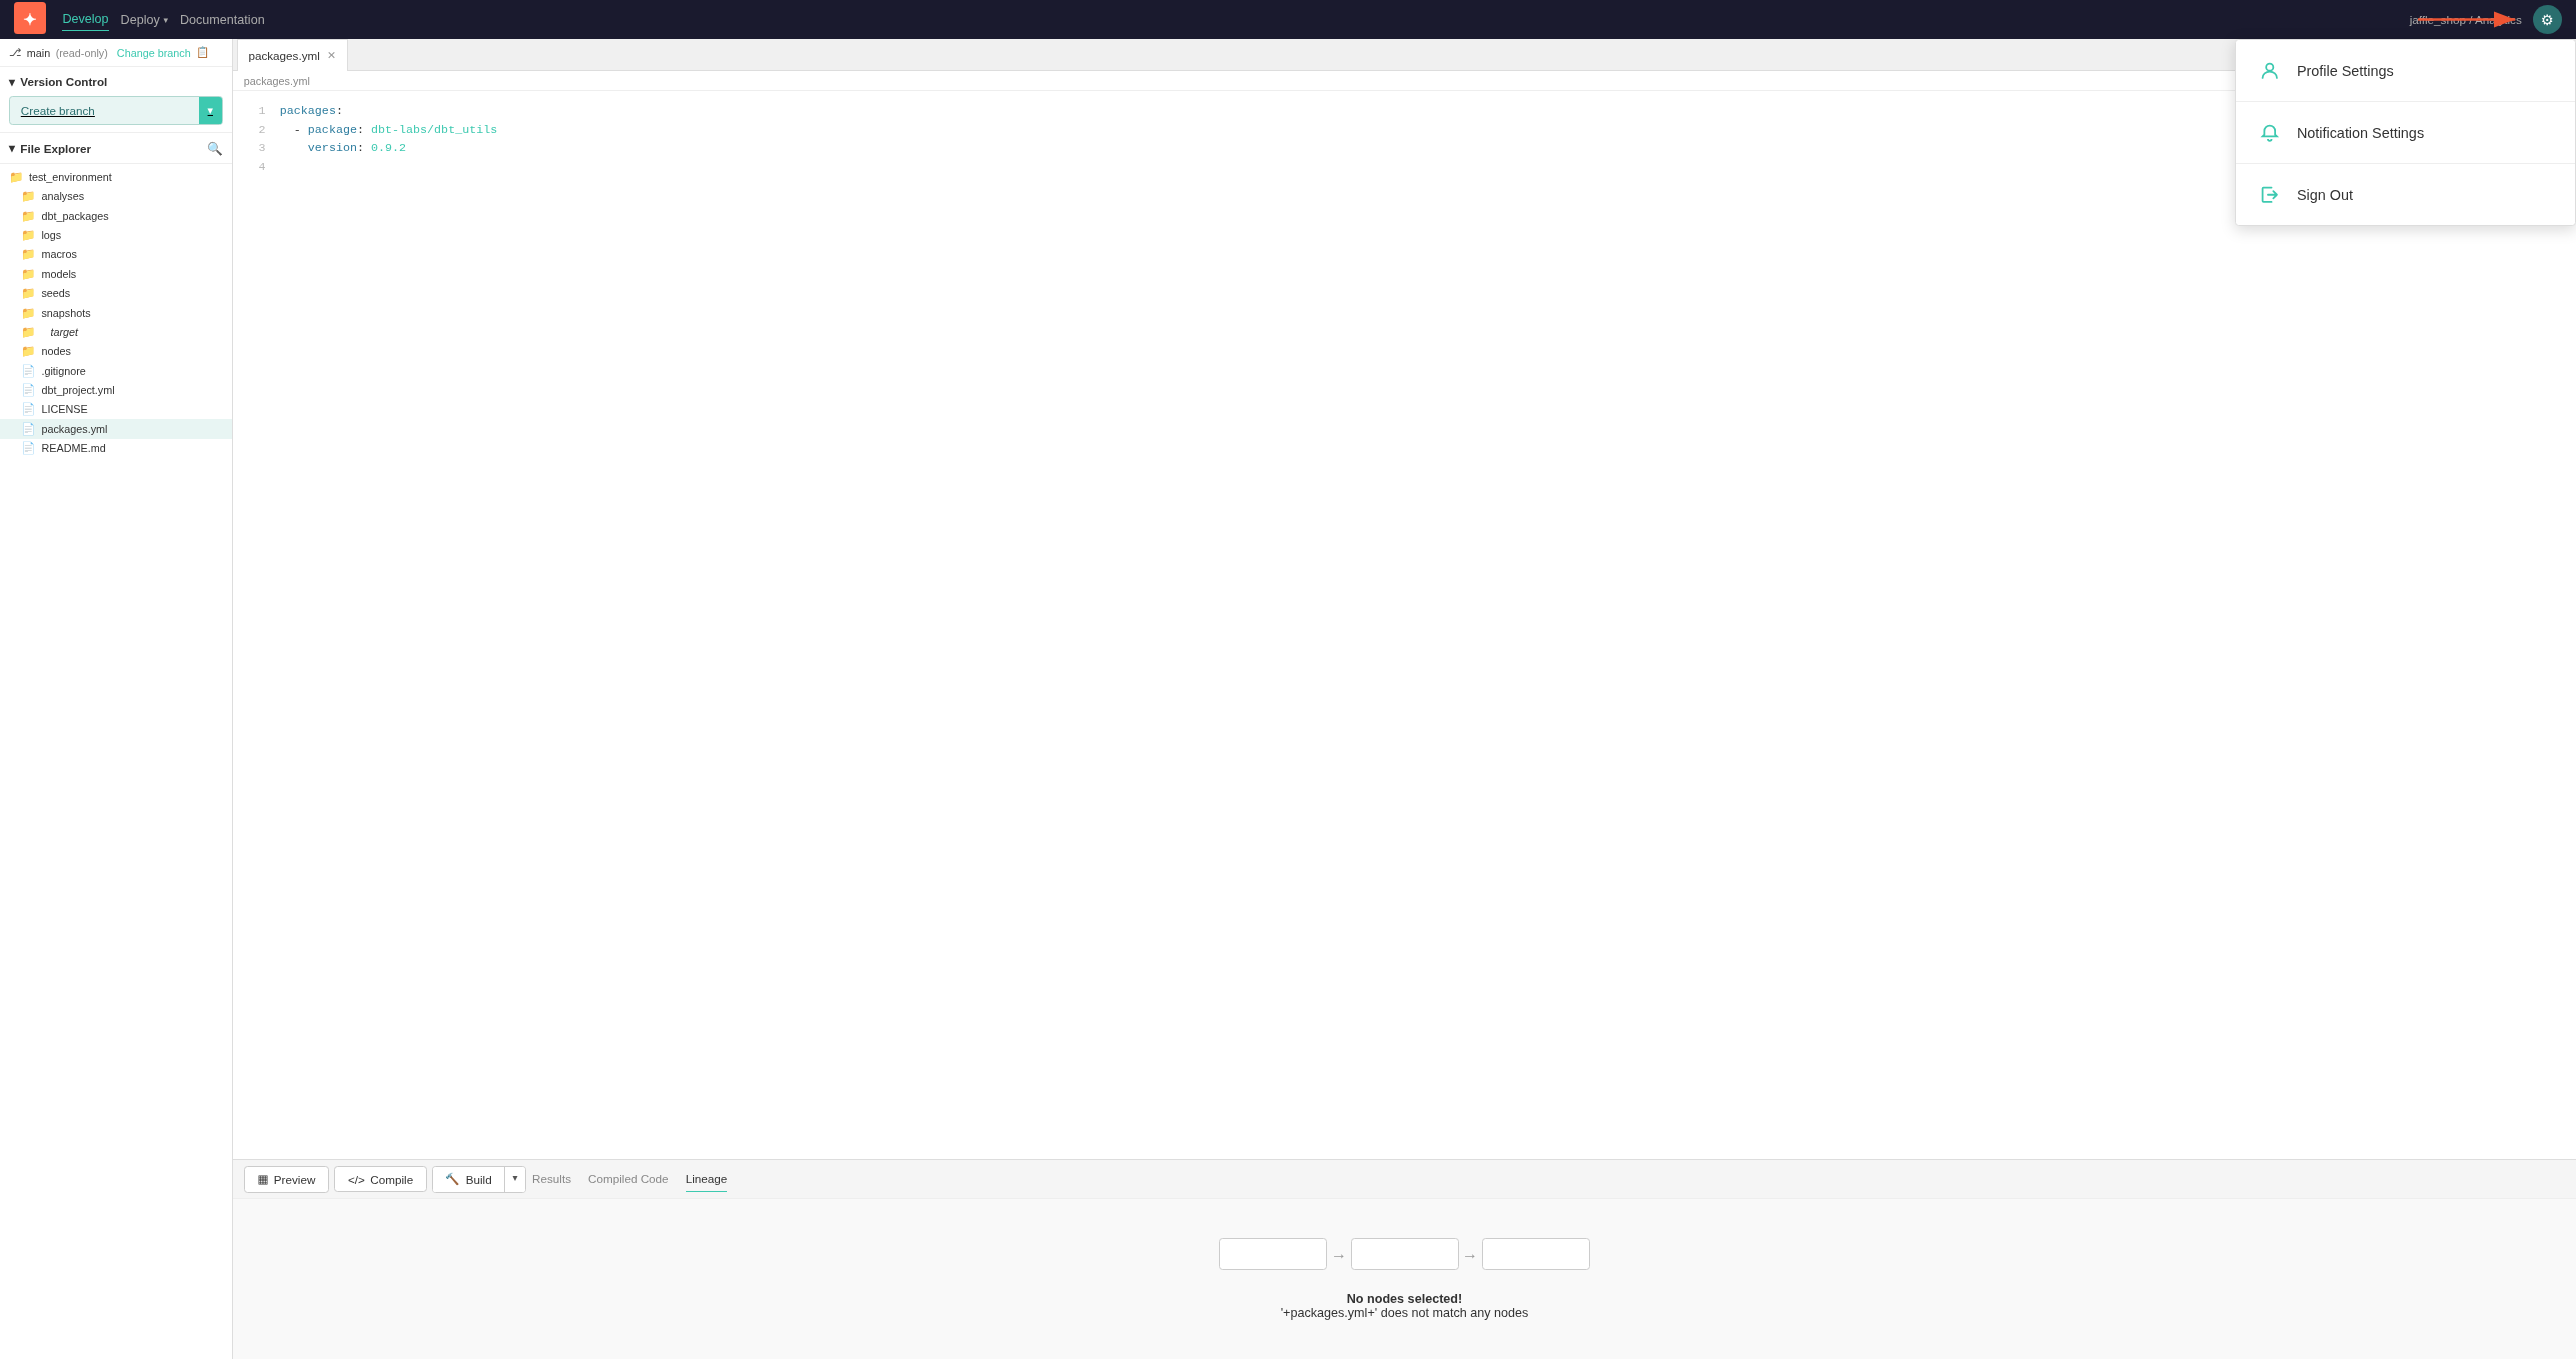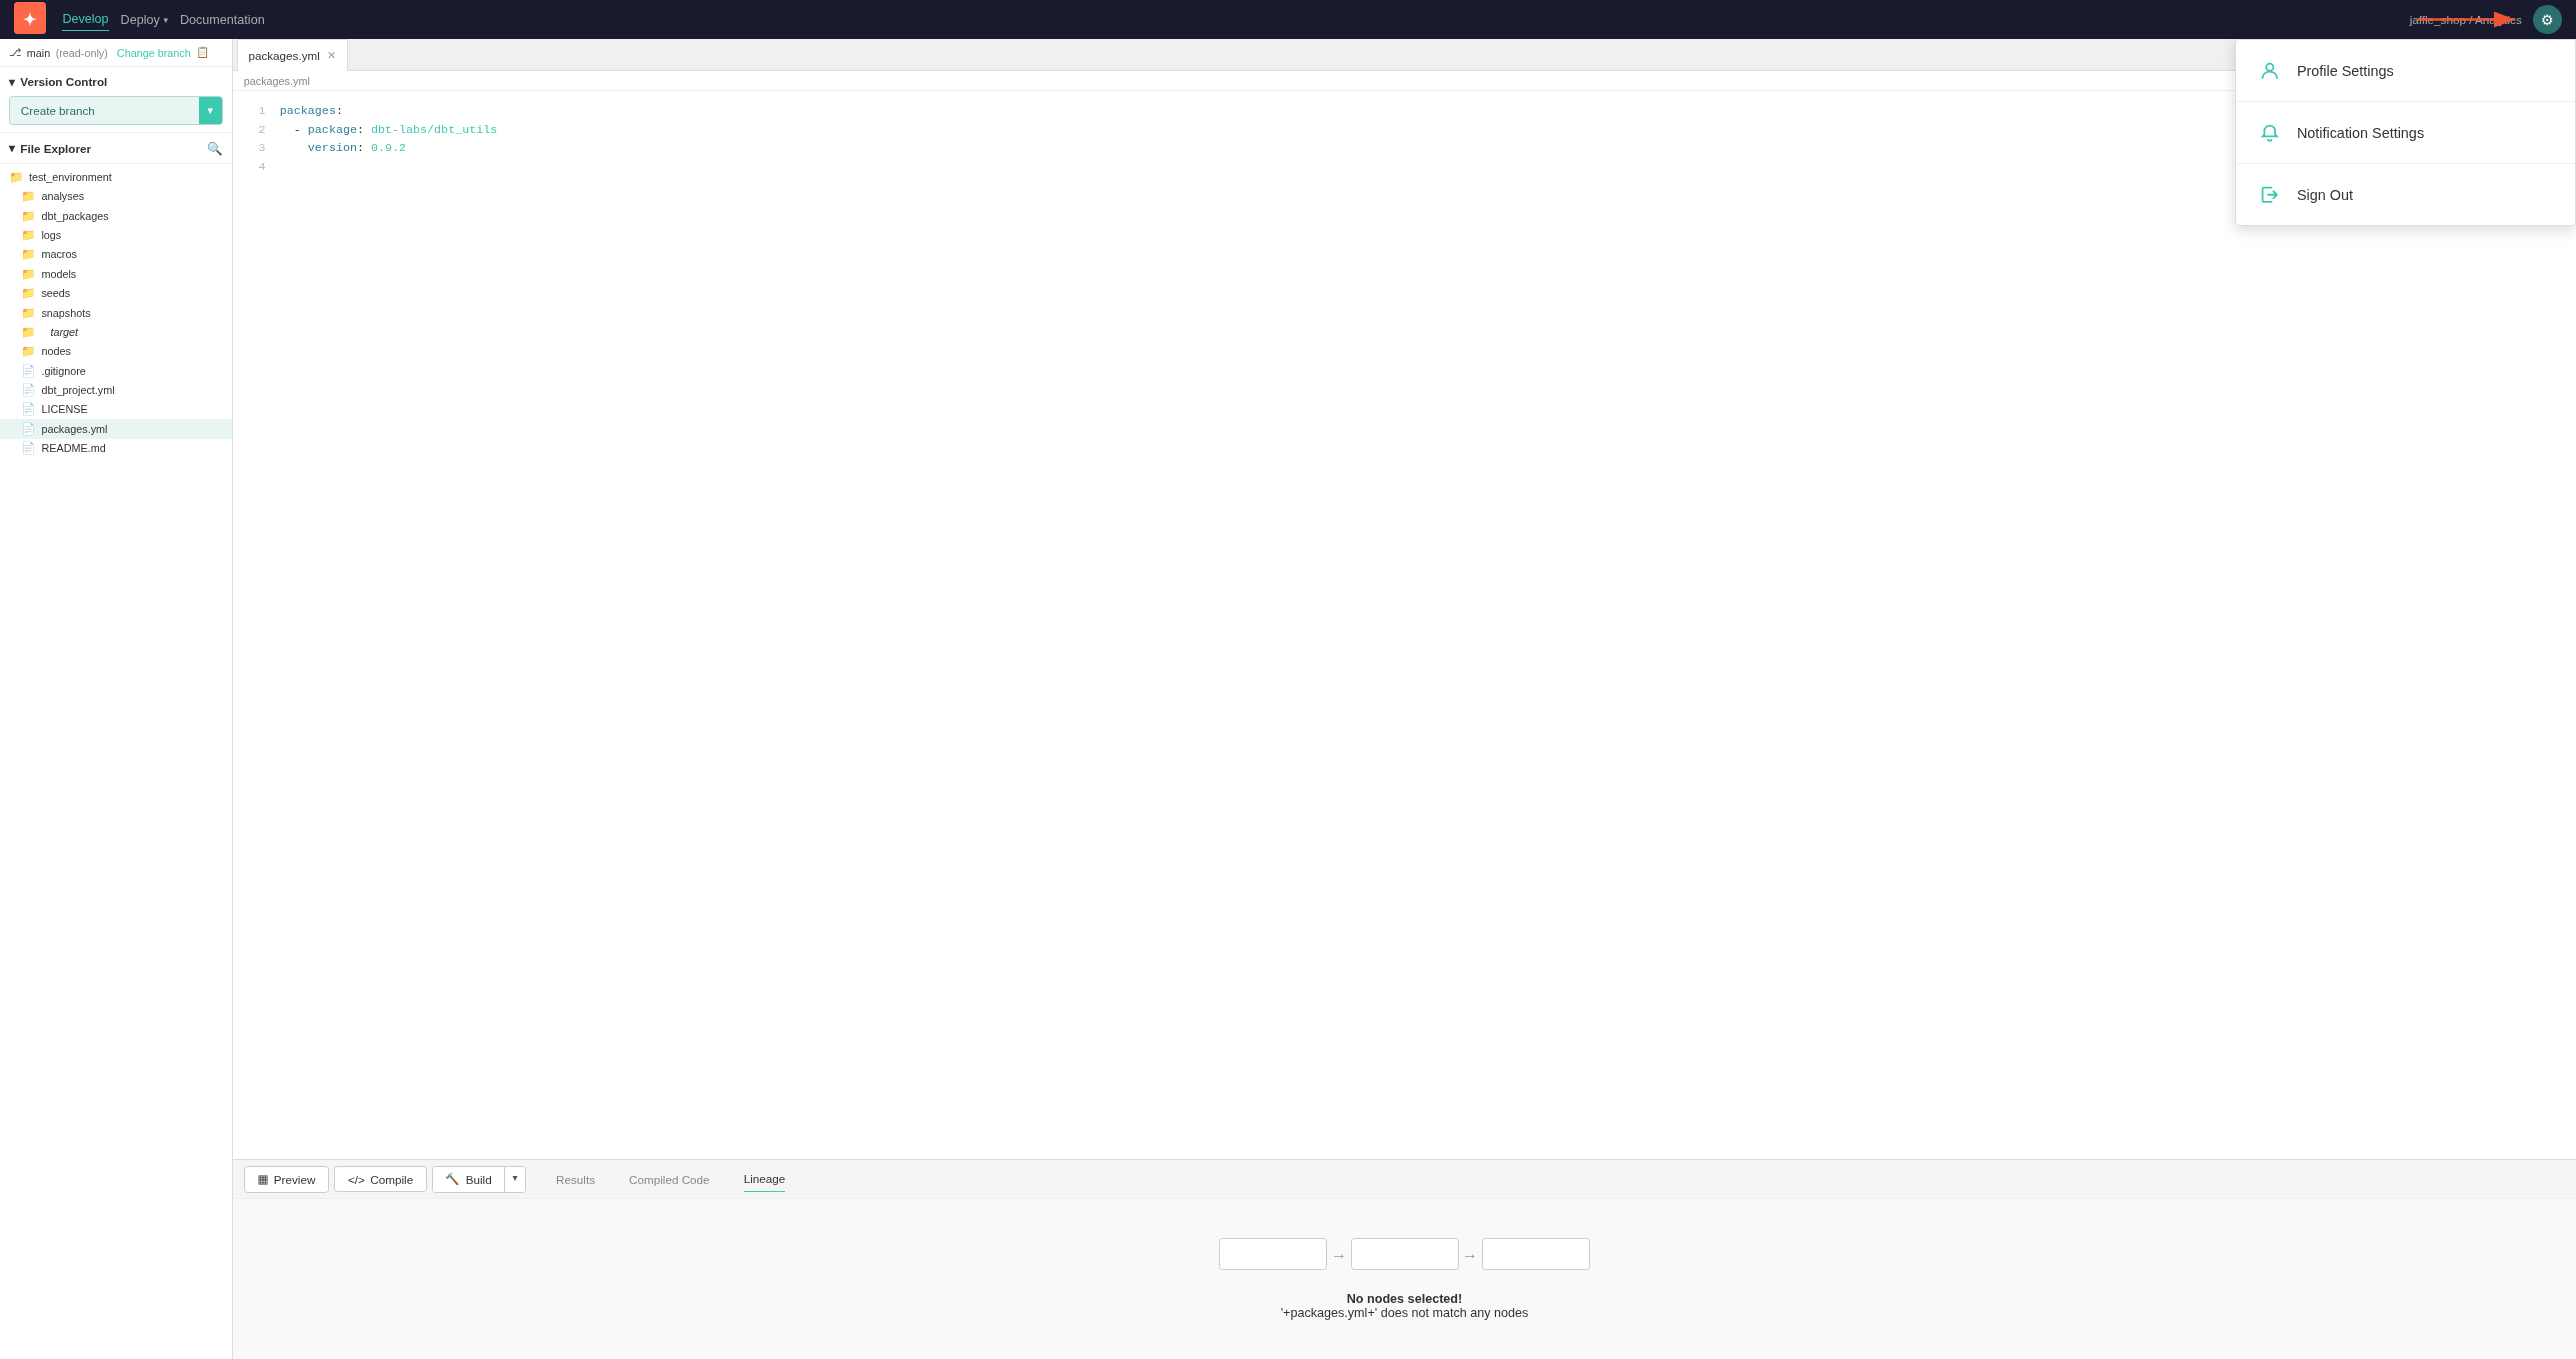--- a/index.html
+++ b/index.html
@@ -111,20 +111,21 @@
     }
     .create-branch-btn {
       display: flex;
       align-items: flex-start;
       background: #e8f5f3;
       border: 0.9px solid #b2d8d0;
       border-radius: 3.6px;
       overflow: hidden;
       cursor: pointer;
       width: 100%;
+      text-decoration: underline;
     }
     .create-branch-label {
       flex: 1;
       padding: 7.2px 10.8px;
       font-size: 11.7px;
       color: #2a6e6e;
       font-weight: 500;
     }
     .create-branch-chevron {
       padding: 7.2px 9px;
@@ -297,23 +298,23 @@
       padding: 5.4px 7.2px;
       background: #fff;
       border-left: 0.9px solid #ccc;
       cursor: pointer;
       font-size: 10px;
       color: #555;
     }
 
     .bottom-tabs {
       display: flex;
-      gap: 34px;
-      margin-left: 25px;
-      align-items: center;
+      gap: 17px;
+      margin-left: 1px;
+      align-items: flex-start;
     }
     .bottom-tab {
       font-size: 11.7px;
       color: #888;
       cursor: pointer;
       padding: 5.4px 0;
     }
     .bottom-tab.active {
       color: #333;
       border-bottom: 1.8px solid #3dc9b0;

